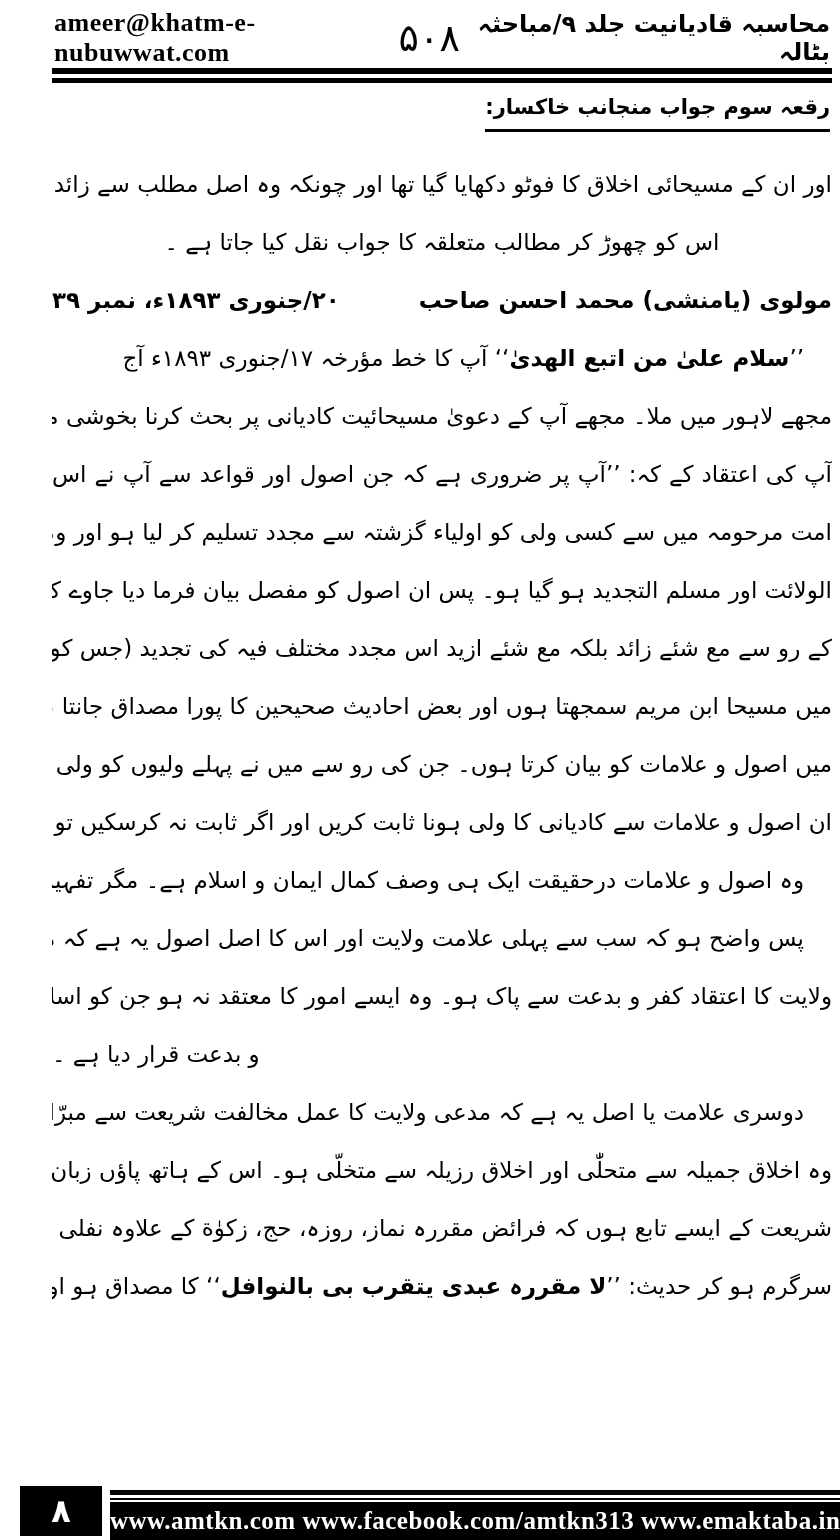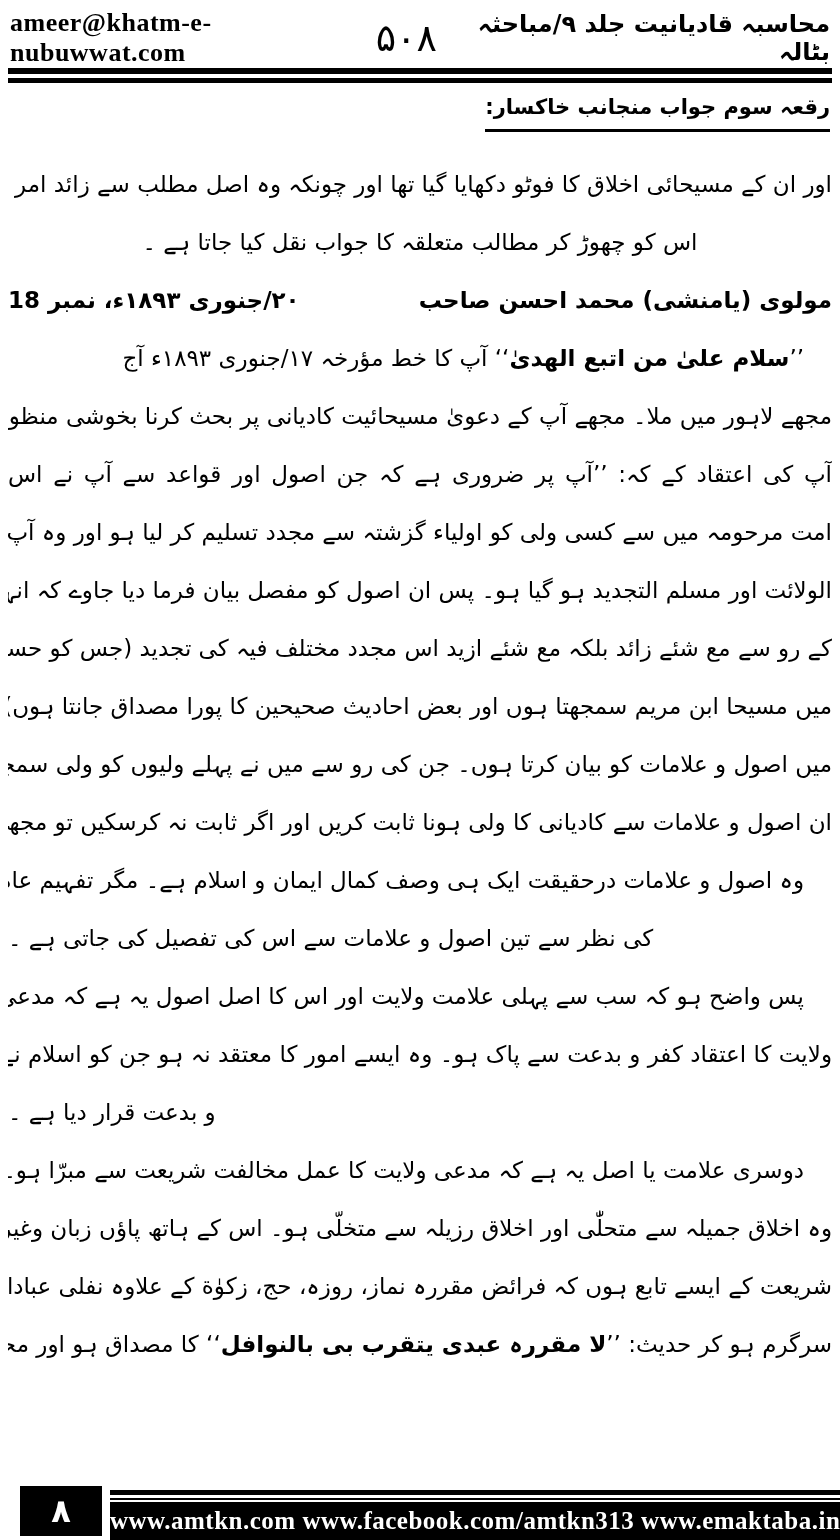--- a/index.html
+++ b/index.html
@@ -5,20 +5,21 @@
   * { margin: 0; padding: 0; box-sizing: border-box; }
   html, body { background: #777; }
   .page {
     width: 840px; height: 1540px;
     margin: 0 auto;
     background: #ffffff;
     color: #000;
     position: relative;
     overflow: hidden;
     font-family: "DejaVu Sans", sans-serif;
+    padding-left: 44px;
   }
   
   .header {
     display: flex;
     align-items: center;
     padding: 16px 10px 0 10px;
     height: 60px;
   }
   .header-email {
     font-family: "Liberation Serif", serif;
@@ -145,33 +146,32 @@
 
   <div class="heading-row">
     <span class="heading">رقعہ سوم جواب منجانب خاکسار:</span>
   </div>
 
   <div class="body-lines">
       <div class="line full"><span>اور ان کے مسیحائی اخلاق کا فوٹو دکھایا گیا تھا اور چونکہ وہ اصل مطلب سے زائد امر تھا۔ لہذا</span></div>
       <div class="line center"><span>اس کو چھوڑ کر مطالب متعلقہ کا جواب نقل کیا جاتا ہے ۔</span></div>
       <div class="line split">
         <span>مولوی (یامنشی) محمد احسن صاحب</span>
-        <span>۲۰/جنوری ۱۸۹۳ء، نمبر 18</span>
+        <span>۲۰/جنوری ۱۸۹۳ء، نمبر ۳۹</span>
       </div>
       <div class="line first"><span>’’</span><span class="b">سلام علیٰ من اتبع الهدیٰ</span><span>‘‘ آپ کا خط مؤرخہ ۱۷/جنوری ۱۸۹۳ء آج</span></div>
       <div class="line full"><span>مجھے لاہور میں ملا۔ مجھے آپ کے دعویٰ مسیحائیت کادیانی پر بحث کرنا بخوشی منظور ہے ۔ لہذا برطبق</span></div>
       <div class="line full"><span>آپ کی اعتقاد کے کہ: ’’آپ پر ضروری ہے کہ جن اصول اور قواعد سے آپ نے اس</span></div>
       <div class="line full"><span>امت مرحومہ میں سے کسی ولی کو اولیاء گزشتہ سے مجدد تسلیم کر لیا ہو اور وہ آپ کے نزدیک صحیح</span></div>
       <div class="line full"><span>الولائت اور مسلم التجدید ہو گیا ہو۔ پس ان اصول کو مفصل بیان فرما دیا جاوے کہ انہی اصولوں</span></div>
       <div class="line full"><span>کے رو سے مع شئے زائد بلکہ مع شئے ازید اس مجدد مختلف فیہ کی تجدید (جس کو حسب مسلک بالا</span></div>
       <div class="line full"><span>میں مسیحا ابن مریم سمجھتا ہوں اور بعض احادیث صحیحین کا پورا مصداق جانتا ہوں)‘‘ ثابت کروں</span></div>
       <div class="line full"><span>میں اصول و علامات کو بیان کرتا ہوں۔ جن کی رو سے میں نے پہلے ولیوں کو ولی سمجھا ہے۔ آپ</span></div>
       <div class="line full"><span>ان اصول و علامات سے کادیانی کا ولی ہونا ثابت کریں اور اگر ثابت نہ کرسکیں تو مجھ سے ان ہی</span></div>
       <div class="line first"><span>وہ اصول و علامات درحقیقت ایک ہی وصف کمال ایمان و اسلام ہے۔ مگر تفہیم عام</span></div>
-      <div class="line end"><span>کی نظر سے تین اصول و علامات سے اس کی تفصیل کی جاتی ہے ۔</span></div>
       <div class="line first"><span>پس واضح ہو کہ سب سے پہلی علامت ولایت اور اس کا اصل اصول یہ ہے کہ مدعی</span></div>
       <div class="line full"><span>ولایت کا اعتقاد کفر و بدعت سے پاک ہو۔ وہ ایسے امور کا معتقد نہ ہو جن کو اسلام نے کفر</span></div>
       <div class="line end"><span>و بدعت قرار دیا ہے ۔</span></div>
       <div class="line first"><span>دوسری علامت یا اصل یہ ہے کہ مدعی ولایت کا عمل مخالفت شریعت سے مبرّا ہو۔</span></div>
       <div class="line full"><span>وہ اخلاق جمیلہ سے متحلّٰی اور اخلاق رزیلہ سے متخلّی ہو۔ اس کے ہاتھ پاؤں زبان وغیرہ حکم</span></div>
       <div class="line full"><span>شریعت کے ایسے تابع ہوں کہ فرائض مقررہ نماز، روزہ، حج، زکوٰة کے علاوہ نفلی عبادات میں</span></div>
       <div class="line full"><span>سرگرم ہو کر حدیث: ’’</span><span class="b">لا مقررہ عبدی یتقرب بی بالنوافل</span><span>‘‘ کا مصداق ہو اور محرمات</span></div>
     </div>
 
   <div class="footer">

